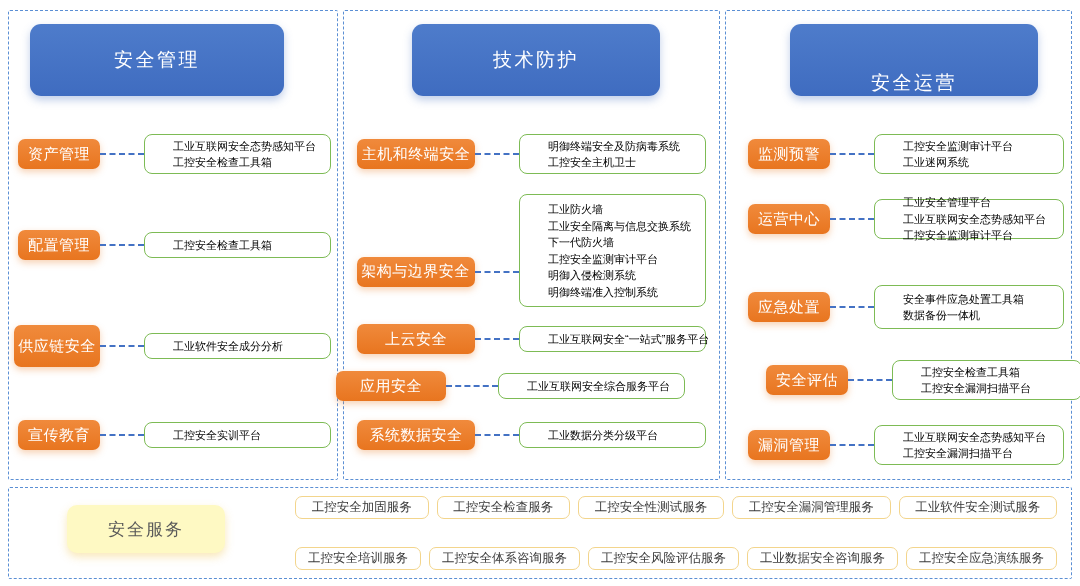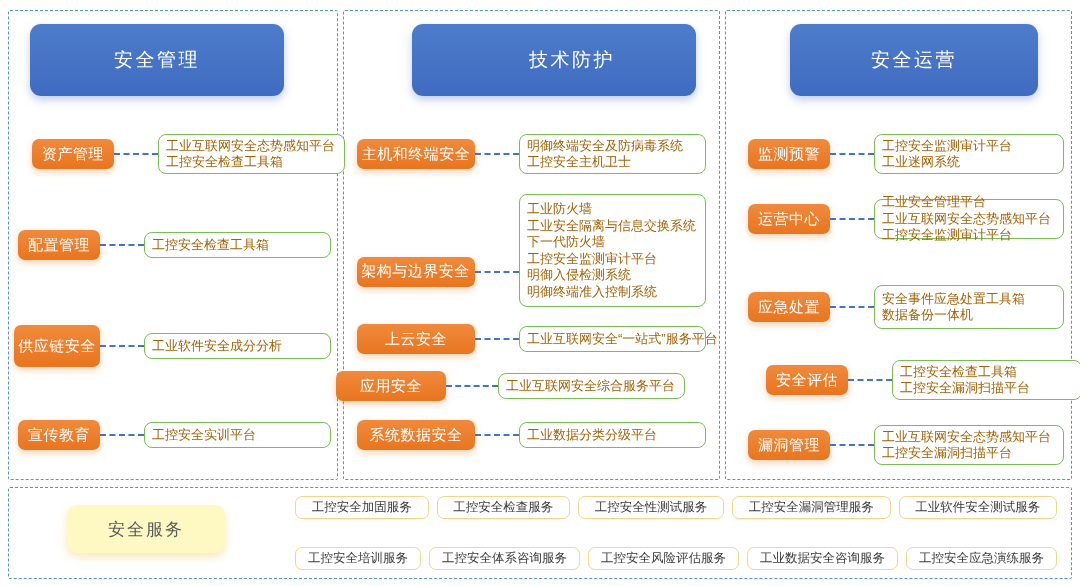--- a/index.html
+++ b/index.html
@@ -24,43 +24,43 @@
   .pillar{
     position:absolute;height:72px;border-radius:11px;
     background:linear-gradient(180deg,#4E7CCB 0%,#3F6CC0 100%);
     box-shadow:0 4px 9px rgba(70,110,190,.34);
     display:flex;align-items:center;justify-content:center;
   }
   .pillar span{
     color:#ffffff;font-size:19px;letter-spacing:2.5px;font-weight:400;
   }
   .pillar.p1{left:30px; top:24px; width:254px;}
-  .pillar.p2{left:412px;top:24px; width:248px;padding-left:36px;}
-  .pillar.p3{left:790px;top:24px; width:248px;}
+  .pillar.p2{left:412px;top:24px; width:248px;}
+  .pillar.p3{left:790px;top:24px; width:248px;align-items:flex-end;}
 
   
   .row{position:absolute;display:flex;align-items:center;}
   .tag{
     background:linear-gradient(180deg,#F08A3C 0%,#E8751F 100%);
     border-radius:7px;color:#fff;font-size:15px;
     padding:5px 9px;white-space:nowrap;text-align:center;
     box-shadow:0 3px 7px rgba(231,125,43,.35);
     box-sizing:border-box;display:flex;align-items:center;justify-content:center;
     letter-spacing:.5px;
   }
   .connector{
     flex:0 0 auto;height:0;border-top:2px dashed #4472C4;
   }
   .gbox{
     border:1.3px solid #7DBB55;border-radius:8px;background:#ffffff;
     padding:3px 7px;box-sizing:border-box;
     display:flex;flex-direction:column;justify-content:center;
   }
   .gbox div{
-    font-size:13px;color:#a16207;line-height:16.5px;white-space:nowrap;
+    font-size:11px;color:#000000;line-height:16.5px;white-space:nowrap;margin-left:21px;
   }
 
   
   .svc-badge{
     position:absolute;left:67px;top:505px;width:158px;height:48px;
     border-radius:10px;background:#fef9c3;
     box-shadow:0 4px 9px rgba(240,200,90,.42);
     display:flex;align-items:center;justify-content:center;
   }
   .svc-badge span{font-size:17px;color:#595959;letter-spacing:2px;}
@@ -90,21 +90,21 @@
   <div class="pillar p1">
     <span>安全管理</span>
   </div>
   <div class="pillar p2">
     <span>技术防护</span>
   </div>
   <div class="pillar p3">
     <span>安全运营</span>
   </div>
 
-  <div class="row" style="left:32px;top:134px;">
+  <div class="row" style="left:18px;top:134px;">
     <div class="tag" style="width:82px;height:30px;">资产管理</div>
     <div class="connector" style="width:44px;"></div>
     <div class="gbox" style="width:187px;height:40px;">
       <div>工业互联网安全态势感知平台</div>
       <div>工控安全检查工具箱</div>
     </div>
   </div>
 
   <div class="row" style="left:18px;top:230px;">
     <div class="tag" style="width:82px;height:30px;">配置管理</div>

